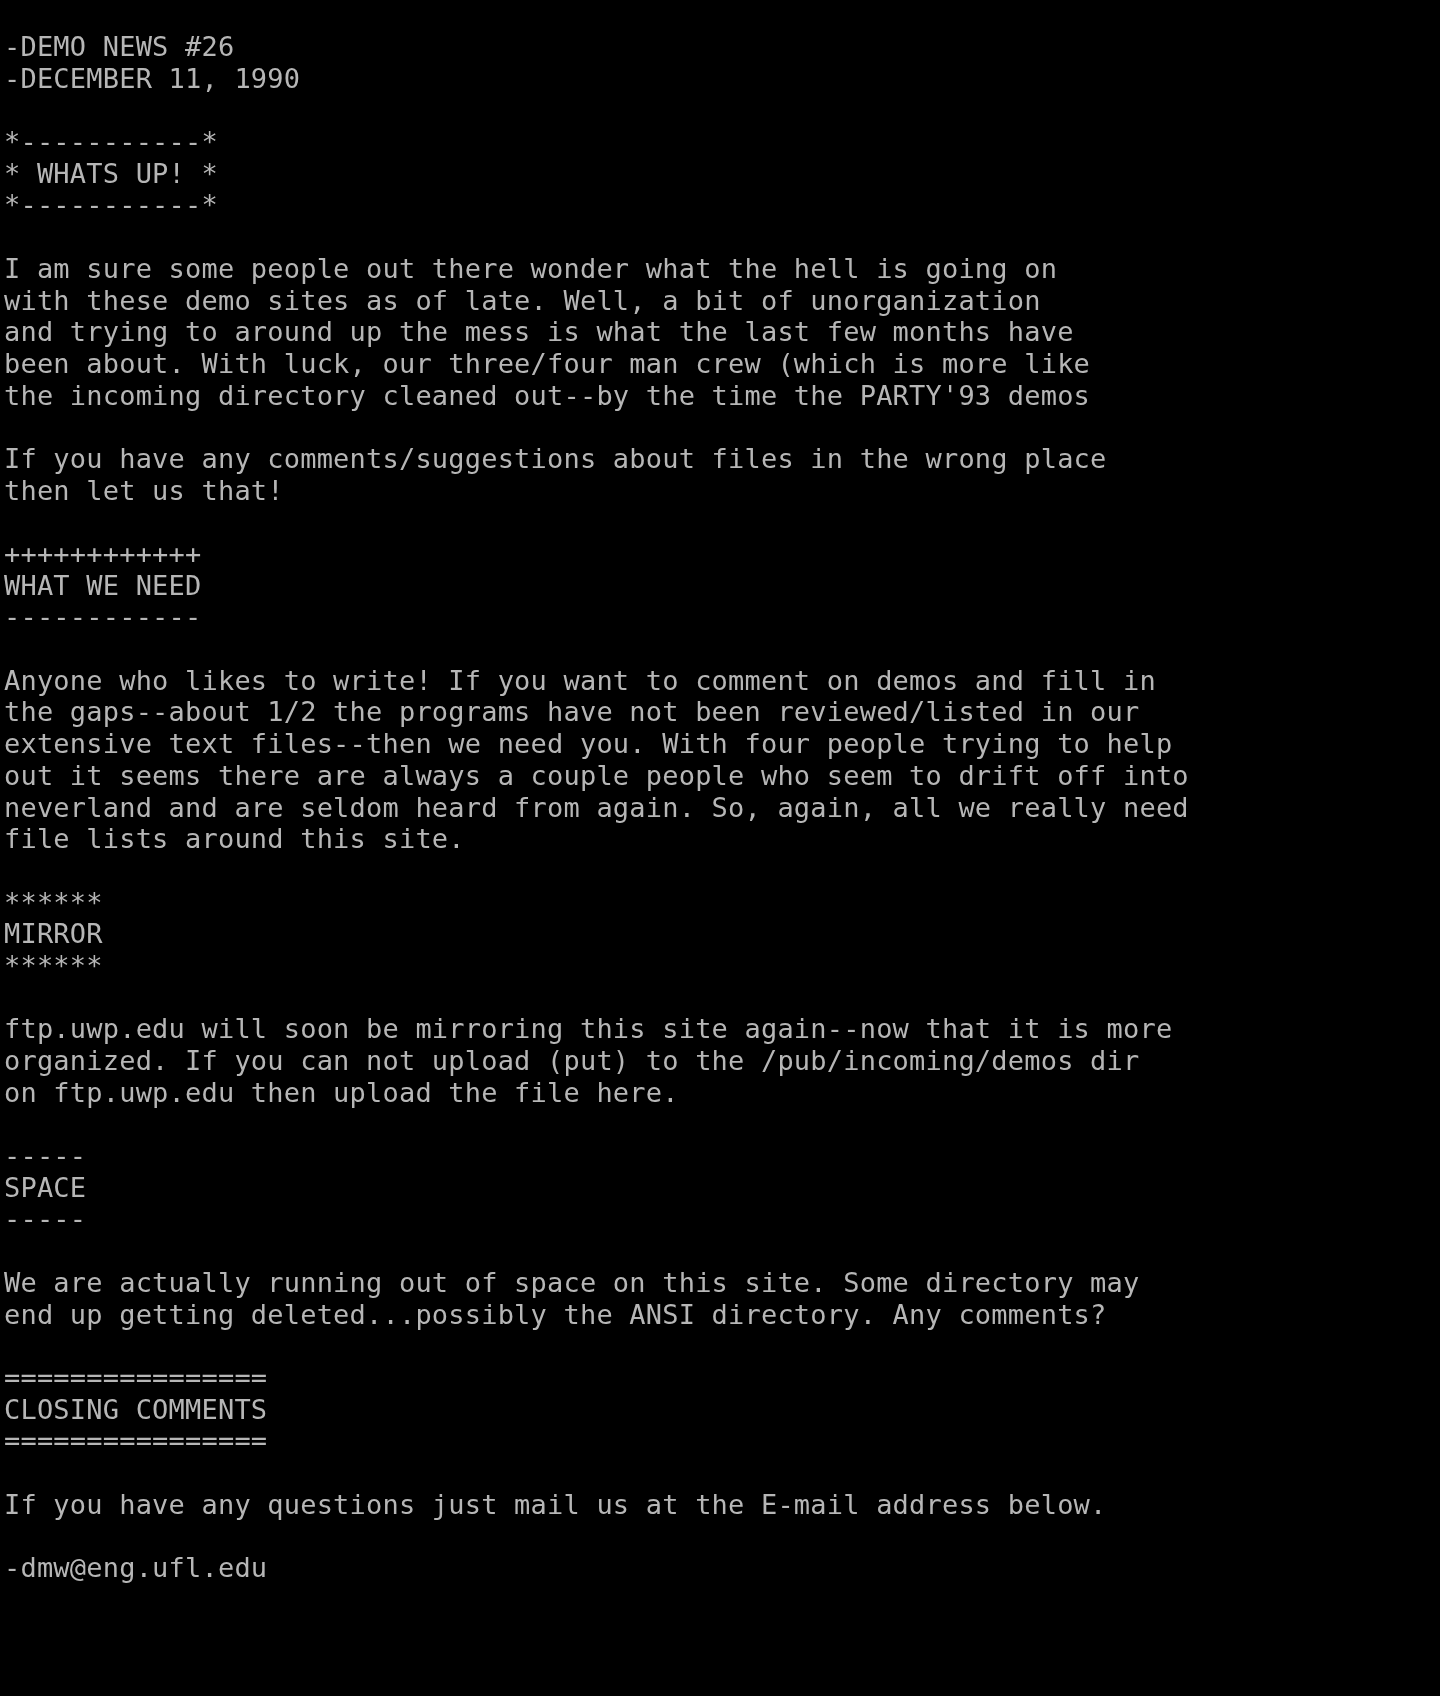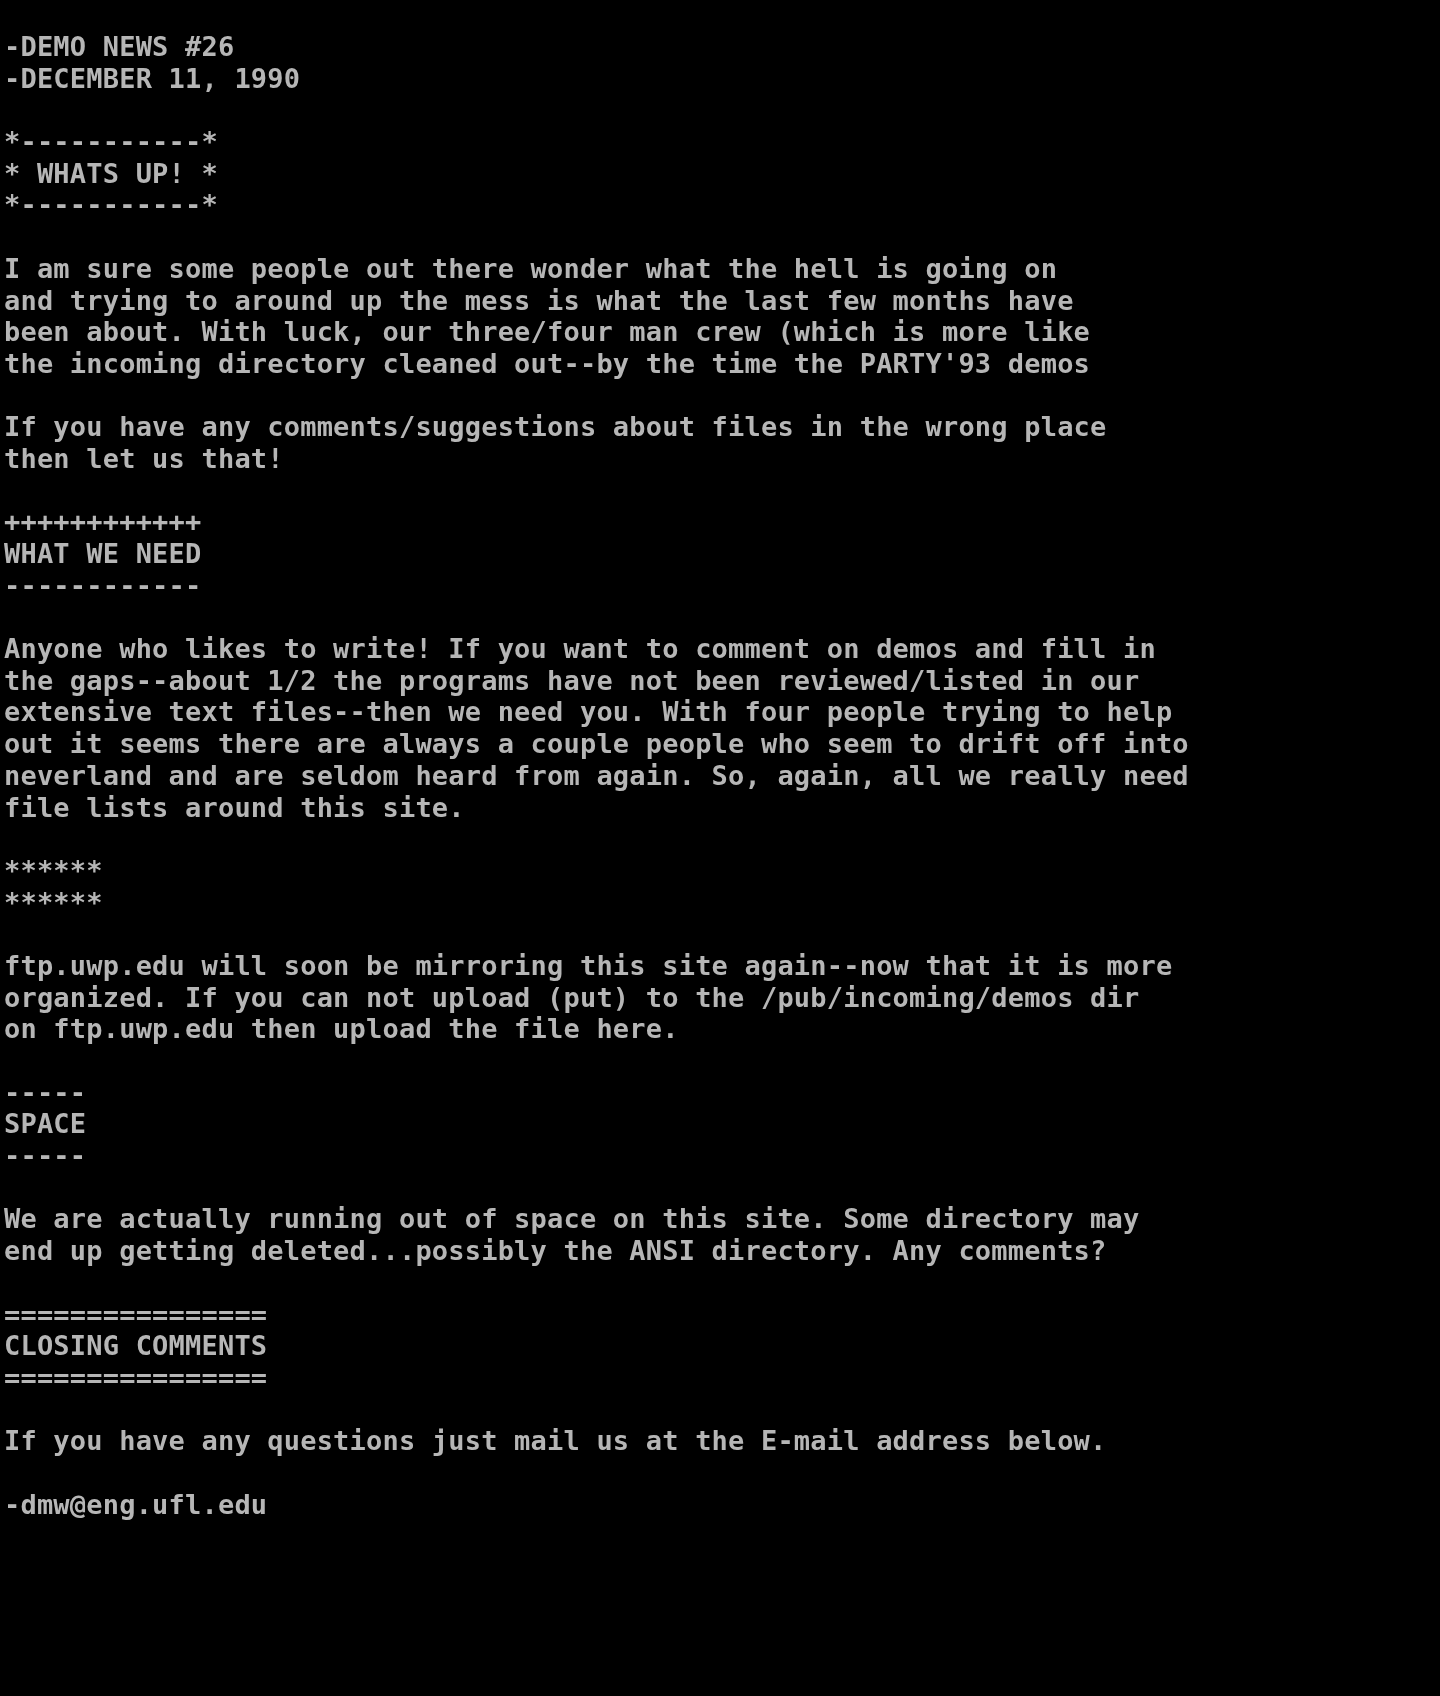--- a/index.html
+++ b/index.html
@@ -14,21 +14,21 @@
   }
   .screen {
     box-sizing: border-box;
     width: 1440px;
     height: 1696px;
     padding: 31px 0 0 4px;
     background: #000000;
   }
   .line {
     font-family: "DejaVu Sans Mono", "Liberation Mono", monospace;
-    font-weight: bold;
+    font-weight: normal;
     font-size: 27px;
     line-height: 31.7px;
     height: 31.7px;
     letter-spacing: 0.2px;
     color: #b6b6b6;
     white-space: pre;
   }
 </style>
 </head>
 <body style="background: rgb(0, 0, 0);">
@@ -36,39 +36,41 @@
 <main class="screen">
   <div id="document-text" style="color: rgb(182, 182, 182);">
       <div class="line">-DEMO NEWS #26</div>
       <div class="line">-DECEMBER 11, 1990</div>
       <div class="line"></div>
       <div class="line">*-----------*</div>
       <div class="line">* WHATS UP! *</div>
       <div class="line">*-----------*</div>
       <div class="line"></div>
       <div class="line">I am sure some people out there wonder what the hell is going on</div>
+      <div class="line">with these demo sites as of late. Well, a bit of unorganization</div>
       <div class="line">and trying to around up the mess is what the last few months have</div>
       <div class="line">been about. With luck, our three/four man crew (which is more like</div>
       <div class="line">the incoming directory cleaned out--by the time the PARTY'93 demos</div>
       <div class="line"></div>
       <div class="line">If you have any comments/suggestions about files in the wrong place</div>
       <div class="line">then let us that!</div>
       <div class="line"></div>
       <div class="line">++++++++++++</div>
       <div class="line">WHAT WE NEED</div>
       <div class="line">------------</div>
       <div class="line"></div>
       <div class="line">Anyone who likes to write! If you want to comment on demos and fill in</div>
       <div class="line">the gaps--about 1/2 the programs have not been reviewed/listed in our</div>
       <div class="line">extensive text files--then we need you. With four people trying to help</div>
       <div class="line">out it seems there are always a couple people who seem to drift off into</div>
       <div class="line">neverland and are seldom heard from again. So, again, all we really need</div>
       <div class="line">file lists around this site.</div>
       <div class="line"></div>
       <div class="line">******</div>
+      <div class="line">MIRROR</div>
       <div class="line">******</div>
       <div class="line"></div>
       <div class="line">ftp.uwp.edu will soon be mirroring this site again--now that it is more</div>
       <div class="line">organized. If you can not upload (put) to the /pub/incoming/demos dir</div>
       <div class="line">on ftp.uwp.edu then upload the file here.</div>
       <div class="line"></div>
       <div class="line">-----</div>
       <div class="line">SPACE</div>
       <div class="line">-----</div>
       <div class="line"></div>

